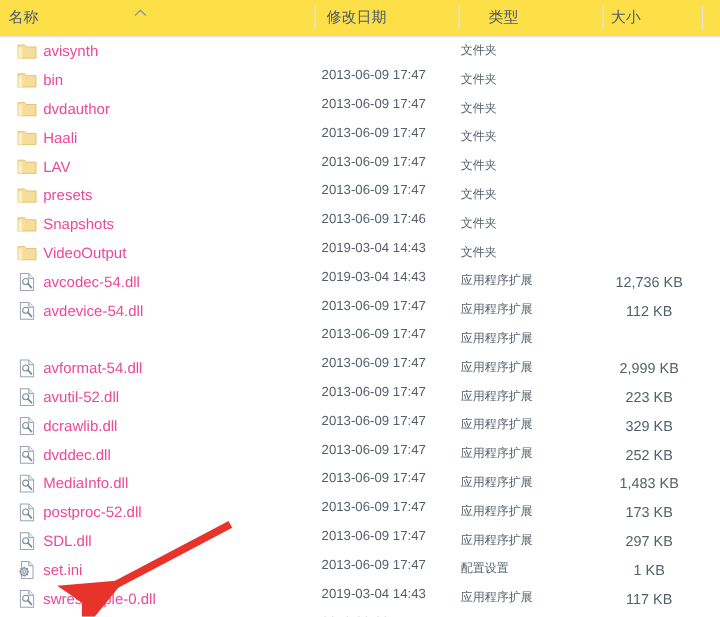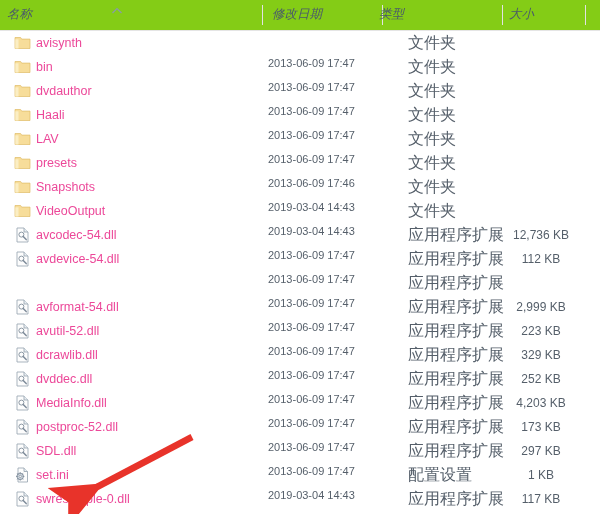--- a/index.html
+++ b/index.html
@@ -23,23 +23,22 @@
     left: 0; top: 0;
     width: 600px; height: 514px;
     background: #ffffff;
   }
 
   
   #header {
     position: absolute;
     left: 0; top: 0;
     width: 600px; height: 30px;
-    background: #84cc16;
+    background: #fde047;
     border-bottom: 1px solid #e5e5e5;
-    font-style: italic;
   }
   .hcell {
     position: absolute;
     top: 0;
     height: 29px;
     line-height: 29px;
     color: #4a5a6a;
     font-size: 12.5px;
     white-space: nowrap;
     padding-left: 7px;
@@ -47,21 +46,21 @@
   }
   .hdiv {
     position: absolute;
     top: 5px;
     width: 1px;
     height: 20px;
     background: #e2e2e2;
   }
   #h-name  { left: 0px;   width: 262px; }
   #h-date  { left: 262px; width: 120px; padding-left: 10px; }
-  #h-type  { left: 372px; width: 120px; }
+  #h-type  { left: 400px; width: 120px; }
   #h-size  { left: 502px; width: 83px;  }
   #sort-indicator {
     position: absolute;
     left: 111px; top: 6px;
     width: 12px; height: 10px;
     color: #8a9aaa;
   }
   #sort-indicator svg { display: block; }
 
   
@@ -90,23 +89,23 @@
     font-size: 12.5px;
     padding-left: 22px;
   }
   .c-date {
     left: 268px; width: 112px;
     color: #555f6a;
     font-size: 11px;
     margin-top: 20px;
   }
   .c-type {
-    left: 408px; width: 112px;
+    left: 384px; width: 112px;
     color: #555f6a;
-    font-size: 16px;
+    font-size: 10px;
   }
   .c-size {
     left: 500px; width: 82px;
     color: #555f6a;
     font-size: 12px;
     text-align: center;
   }
 
   
   .ficon {
@@ -332,21 +331,21 @@
         <div class="cell c-name"><span class="ficon">
             <svg width="17" height="16" viewBox="0 0 17 16">
               <path d="M3 1h7l4 4v10H3z" fill="#fdfdfd" stroke="#9aa6b2" stroke-width="0.85"></path>
               <path d="M10 1v4h4" fill="#e8edf2" stroke="#9aa6b2" stroke-width="0.85"></path>
               <circle cx="7.4" cy="7.6" r="2.5" fill="none" stroke="#7f8c9a" stroke-width="0.9"></circle>
               <path d="M9.2 9.4l3 3.2" stroke="#7f8c9a" stroke-width="1.5" stroke-linecap="round"></path>
             </svg>
           </span><span>MediaInfo.dll</span></div>
         <div class="cell c-date"><span>2013-06-09 17:47</span></div>
         <div class="cell c-type"><span>应用程序扩展</span></div>
-        <div class="cell c-size"><span>4,203 KB</span></div>
+        <div class="cell c-size"><span>1,483 KB</span></div>
       </div>
       <div class="row">
         <div class="cell c-name"><span class="ficon">
             <svg width="17" height="16" viewBox="0 0 17 16">
               <path d="M3 1h7l4 4v10H3z" fill="#fdfdfd" stroke="#9aa6b2" stroke-width="0.85"></path>
               <path d="M10 1v4h4" fill="#e8edf2" stroke="#9aa6b2" stroke-width="0.85"></path>
               <circle cx="7.4" cy="7.6" r="2.5" fill="none" stroke="#7f8c9a" stroke-width="0.9"></circle>
               <path d="M9.2 9.4l3 3.2" stroke="#7f8c9a" stroke-width="1.5" stroke-linecap="round"></path>
             </svg>
           </span><span>postproc-52.dll</span></div>

